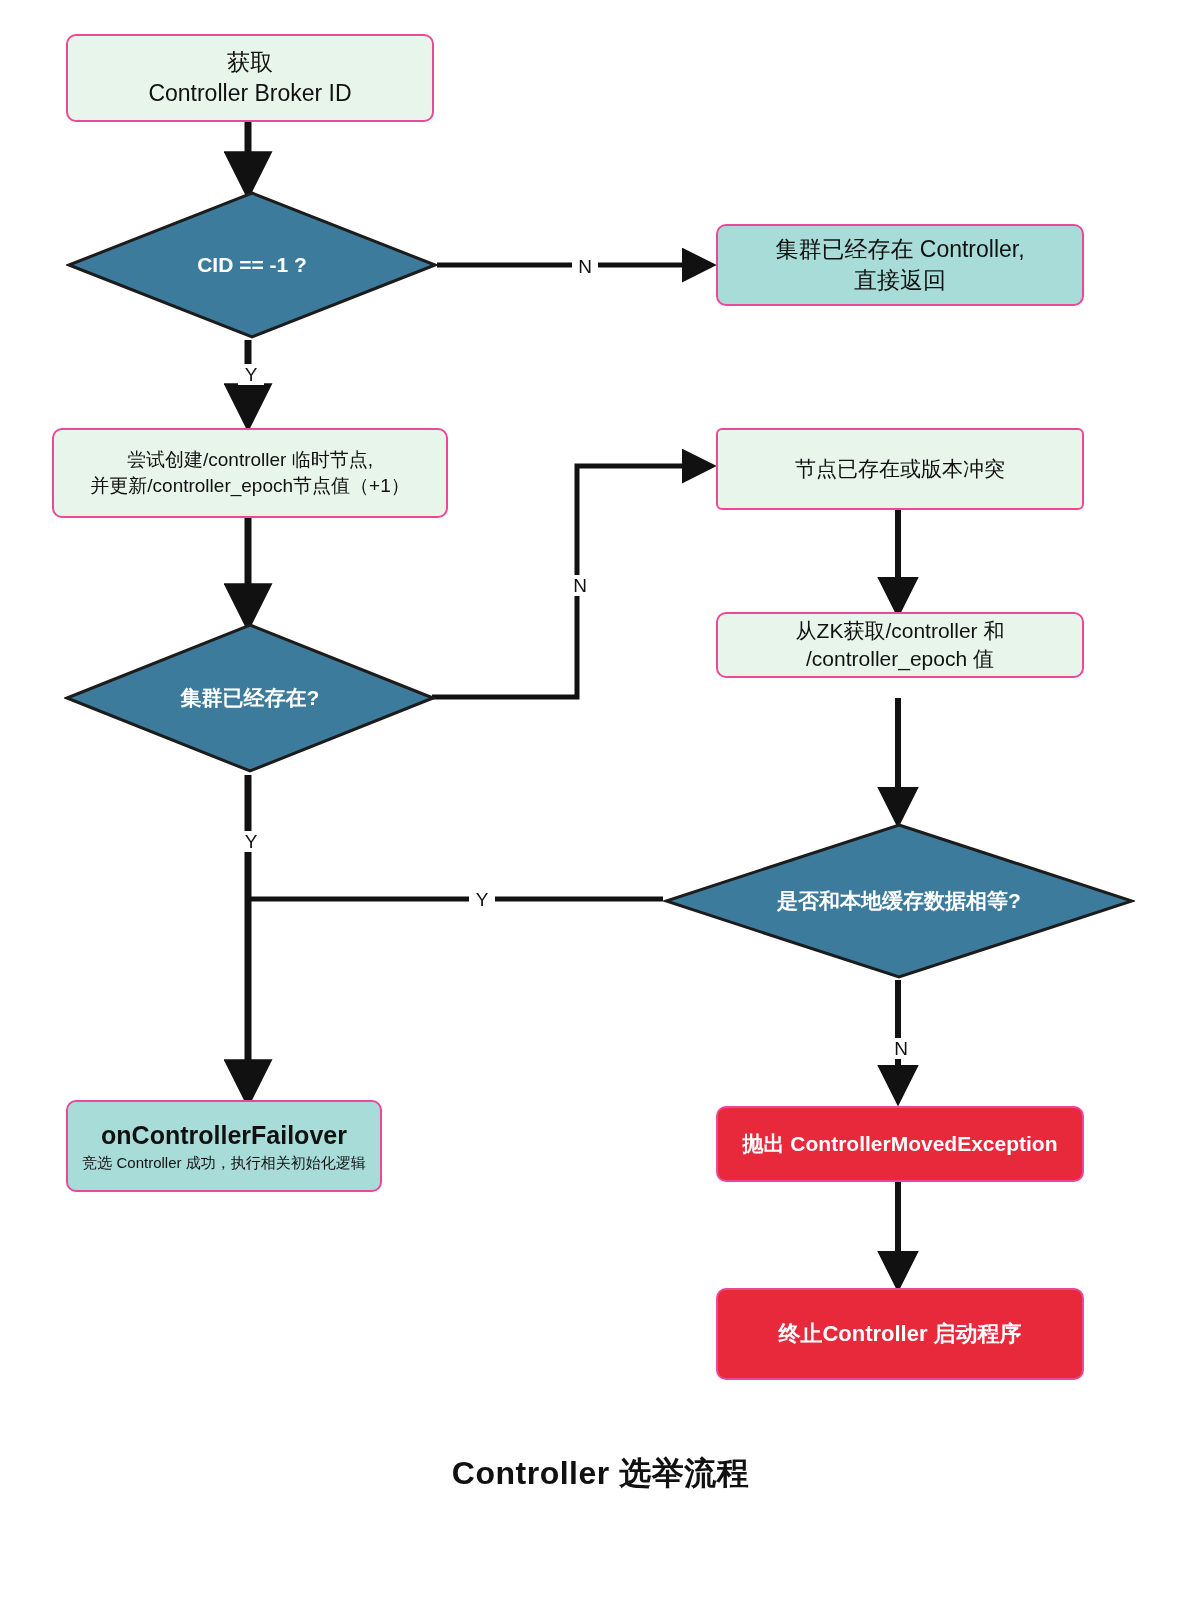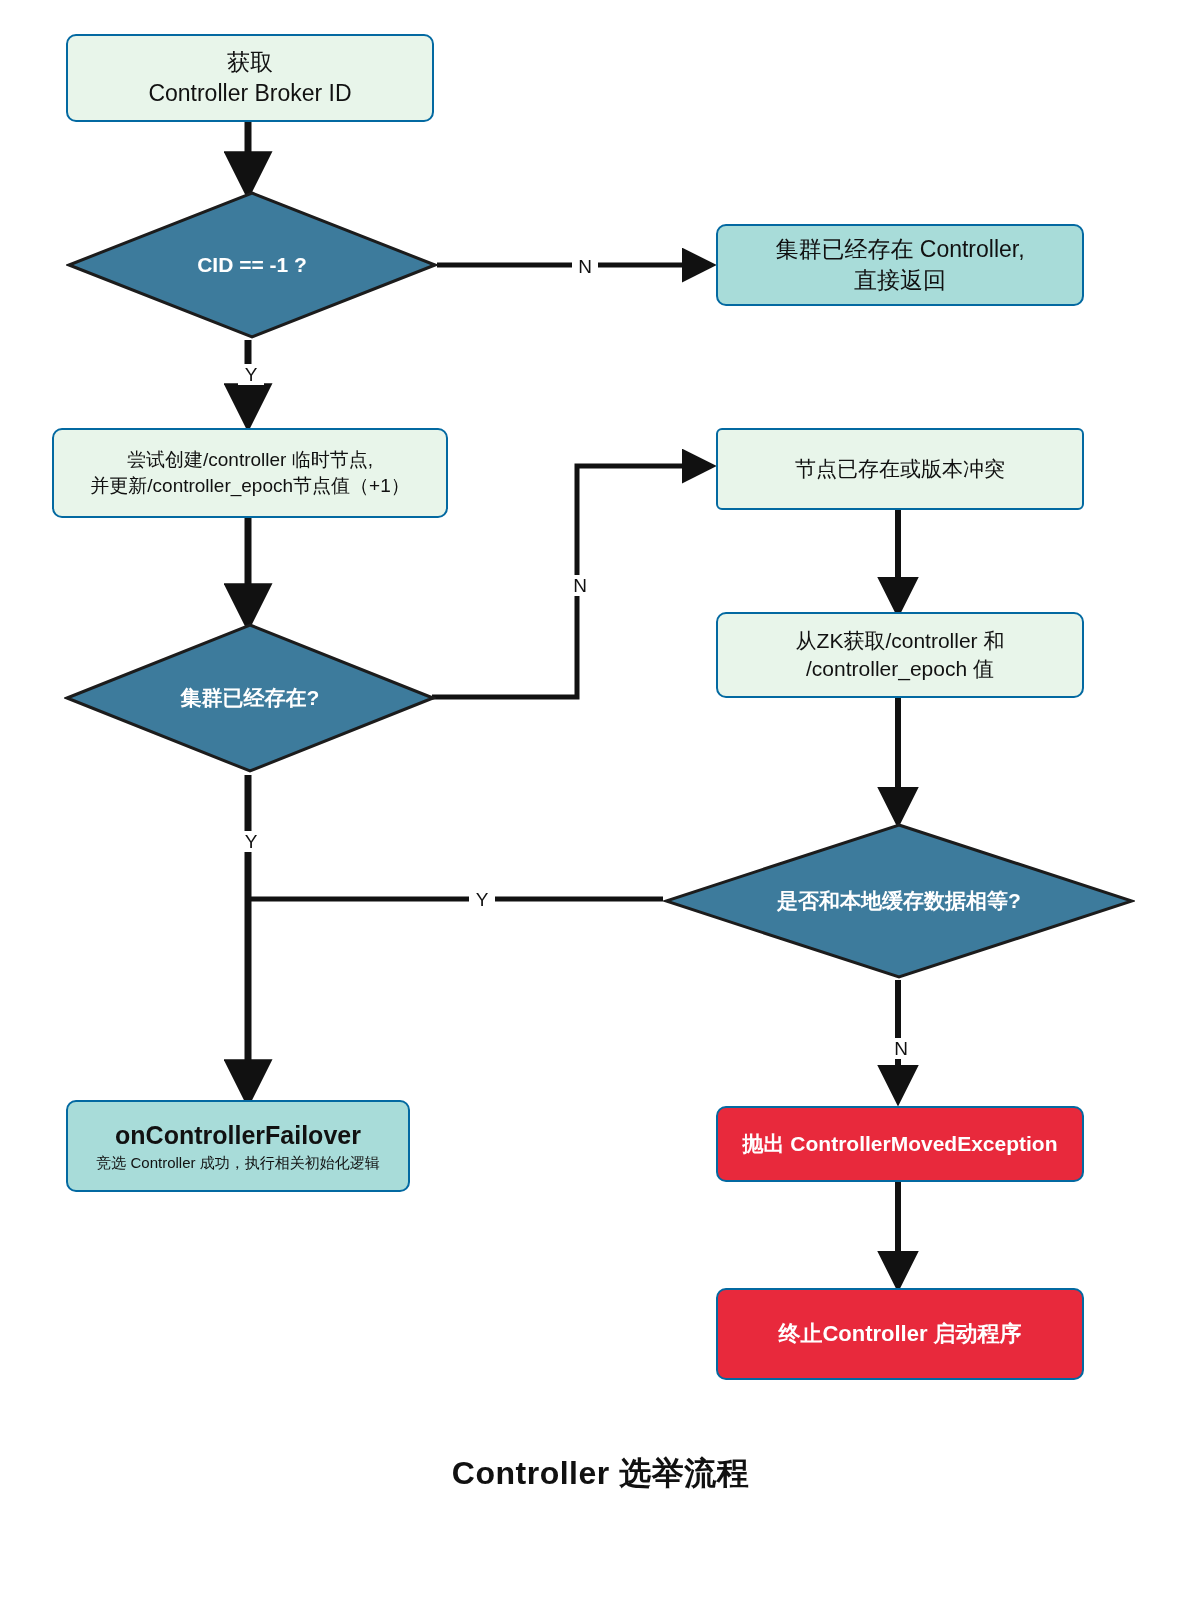--- a/index.html
+++ b/index.html
@@ -26,21 +26,21 @@
     pointer-events: none;
   }
   .node {
     position: absolute;
     box-sizing: border-box;
     display: flex;
     flex-direction: column;
     align-items: center;
     justify-content: center;
     text-align: center;
-    border: 2px solid #0369a1;
+    border: 2px solid #ec4899;
   }
   .rect {
     border-radius: 10px;
   }
   .green {
     background: #e8f5ea;
   }
   .teal {
     background: #a8dcd9;
   }
@@ -155,33 +155,33 @@
     <svg width="372" height="152" viewBox="0 0 372 152">
       <polygon points="186,3 369,76 186,149 3,76" fill="#3d7b9c" stroke="#1c1c1c" stroke-width="3"></polygon>
     </svg>
     <span class="diamond-label" style="font-size:21px;">集群已经存在?</span>
   </div>
 
   <div class="node rect green" style="left:716px; top:428px; width:368px; height:82px; font-size:21px;border-radius:6px;">
     <span class="line1 t-ink">节点已存在或版本冲突</span>
   </div>
 
-  <div class="node rect green" style="left:716px; top:612px; width:368px; height:86px; font-size:21px;">
+  <div class="node rect green" style="left:716px; top:612px; width:368px; height:66px; font-size:21px;">
     <span class="line1 t-ink">从ZK获取/controller 和</span>
     <span class="line2 t-ink">/controller_epoch 值</span>
   </div>
 
   <div class="diamond-wrap" style="left:663px; top:822px; width:472px; height:158px;">
     <svg width="472" height="158" viewBox="0 0 472 158">
       <polygon points="236,3 469,79 236,155 3,79" fill="#3d7b9c" stroke="#1c1c1c" stroke-width="3"></polygon>
     </svg>
     <span class="diamond-label" style="font-size:21px;">是否和本地缓存数据相等?</span>
   </div>
 
-  <div class="node rect teal" style="left:66px; top:1100px; width:344px; height:92px;">
+  <div class="node rect teal" style="left:66px; top:1100px; width:316px; height:92px;">
     <span class="line1 t-ink" style="font-size:25px; font-weight:bold;">onControllerFailover</span>
     <span class="line2 t-ink" style="font-size:15px;">竞选 Controller 成功，执行相关初始化逻辑</span>
   </div>
 
   <div class="node rect red" style="left:716px; top:1106px; width:368px; height:76px; font-size:21px;">
     <span class="line1 t-white" style="font-weight:bold;">抛出 ControllerMovedException</span>
   </div>
 
   <div class="node rect red" style="left:716px; top:1288px; width:368px; height:92px; font-size:22px;">
     <span class="line1 t-white" style="font-weight:bold;">终止Controller 启动程序</span>

